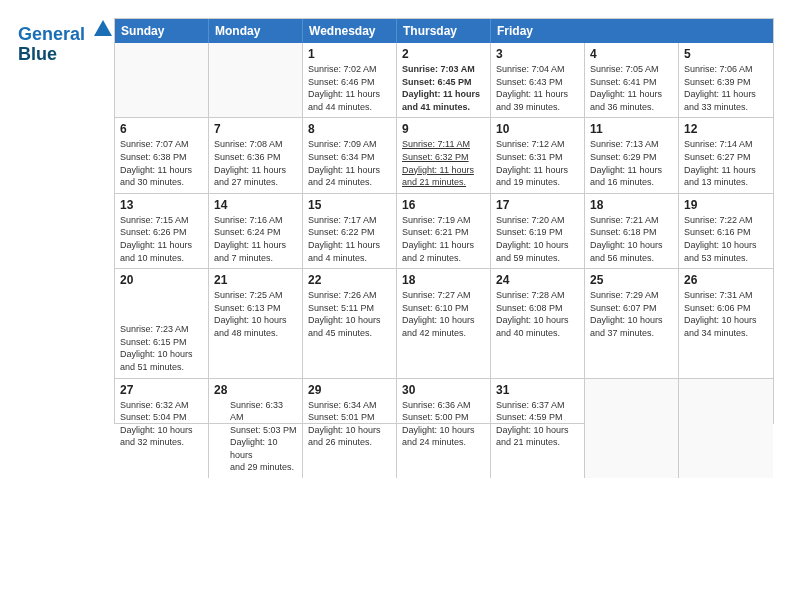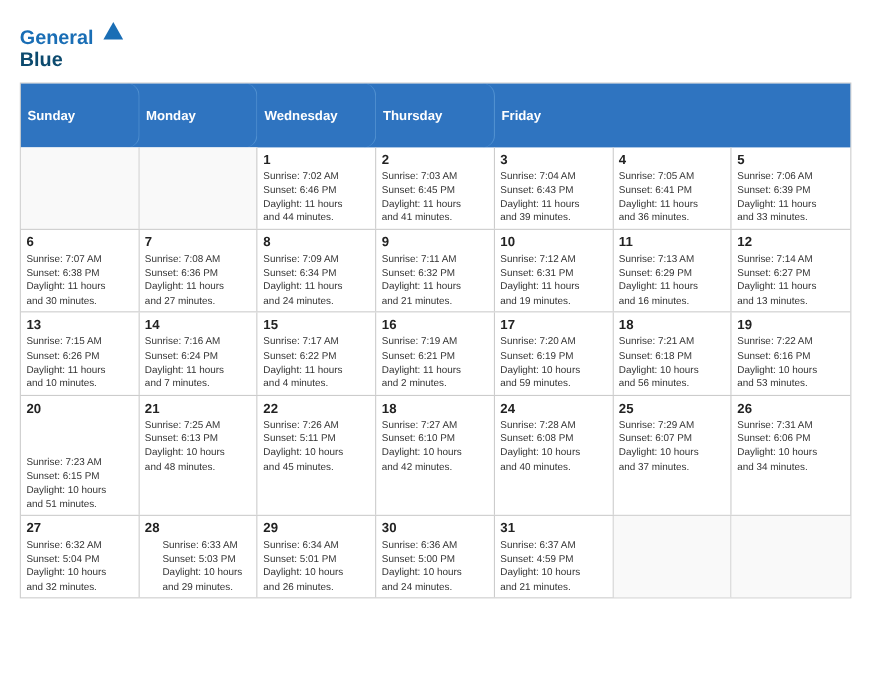--- a/index.html
+++ b/index.html
@@ -8,21 +8,20 @@
       height: 612px;
       font-family: Arial, sans-serif;
       background: #fff;
       overflow: hidden;
     }
     .page {
       width: 792px;
       height: 436px;
       padding: 18px 18px 12px 18px;
       display: flex;
-      flex-direction: column;
     }
     .header {
       display: flex;
       justify-content: space-between;
       align-items: flex-start;
       margin-bottom: 10px;
     }
     .logo {
       display: flex;
       align-items: center;
@@ -61,23 +60,22 @@
     }
     .cal-header {
       display: grid;
       grid-template-columns: repeat(7, 1fr);
       background: #2f74c0;
     }
     .cal-header-cell {
       color: #fff;
       font-size: 12px;
       font-weight: bold;
-      padding: 22px 6px;
+      padding: 5px 6px;
       border-right: 1px solid #5090d0;
-      border-radius: 11px;
     }
     .cal-header-cell:last-child {
       border-right: none;
     }
     .cal-body {
       flex: 1;
       display: flex;
       flex-direction: column;
     }
     .cal-row {
@@ -152,21 +150,21 @@
           <div class="cal-cell empty"></div>
           <div class="cal-cell">
             <span class="day-num">1</span>
             <div class="cell-text" style="white-space: pre-line;">Sunrise: 7:02 AM
 Sunset: 6:46 PM
 Daylight: 11 hours
 and 44 minutes.</div>
           </div>
           <div class="cal-cell">
             <span class="day-num">2</span>
-            <div class="cell-text" style="white-space: pre-line;">Sunrise: 7:03 AM
+            <div class="cell-text" style="white-space: pre-line; font-weight: bold;">Sunrise: 7:03 AM
 Sunset: 6:45 PM
 Daylight: 11 hours
 and 41 minutes.</div>
           </div>
           <div class="cal-cell">
             <span class="day-num">3</span>
             <div class="cell-text" style="white-space: pre-line;">Sunrise: 7:04 AM
 Sunset: 6:43 PM
 Daylight: 11 hours
 and 39 minutes.</div>
@@ -203,21 +201,21 @@
           </div>
           <div class="cal-cell">
             <span class="day-num">8</span>
             <div class="cell-text" style="white-space: pre-line;">Sunrise: 7:09 AM
 Sunset: 6:34 PM
 Daylight: 11 hours
 and 24 minutes.</div>
           </div>
           <div class="cal-cell">
             <span class="day-num">9</span>
-            <div class="cell-text" style="white-space: pre-line;">Sunrise: 7:11 AM
+            <div class="cell-text" style="white-space: pre-line; text-decoration: underline;">Sunrise: 7:11 AM
 Sunset: 6:32 PM
 Daylight: 11 hours
 and 21 minutes.</div>
           </div>
           <div class="cal-cell">
             <span class="day-num">10</span>
             <div class="cell-text" style="white-space: pre-line;">Sunrise: 7:12 AM
 Sunset: 6:31 PM
 Daylight: 11 hours
 and 19 minutes.</div>

